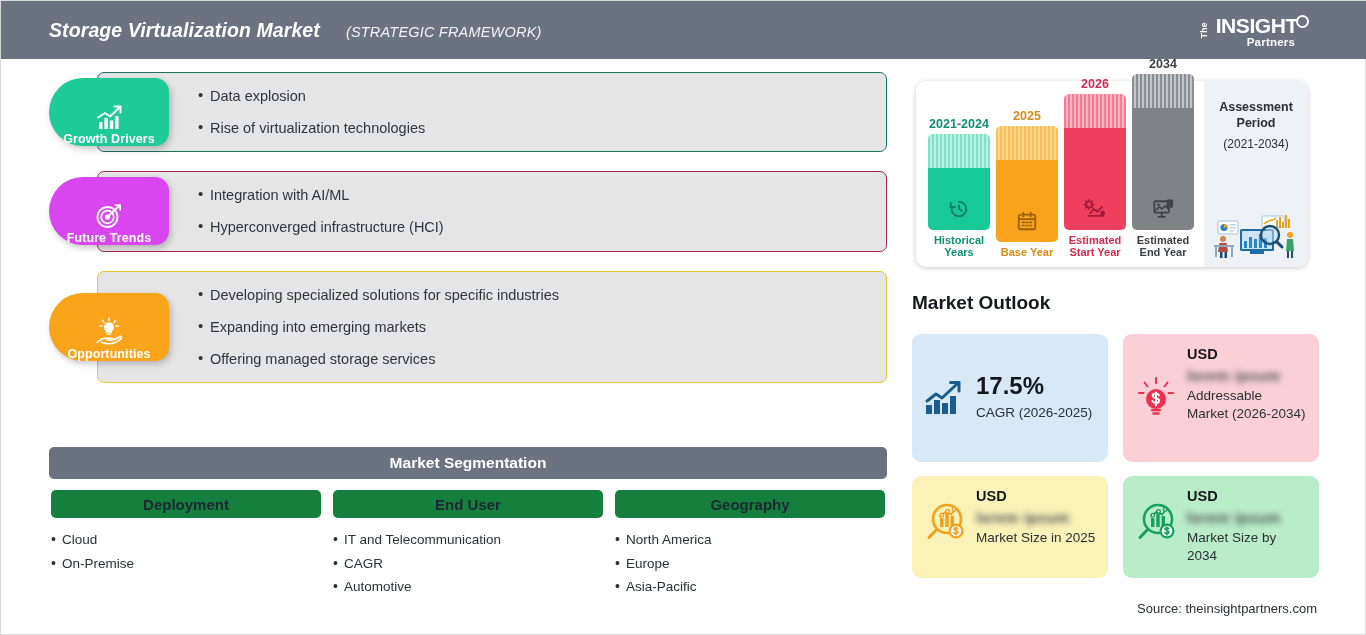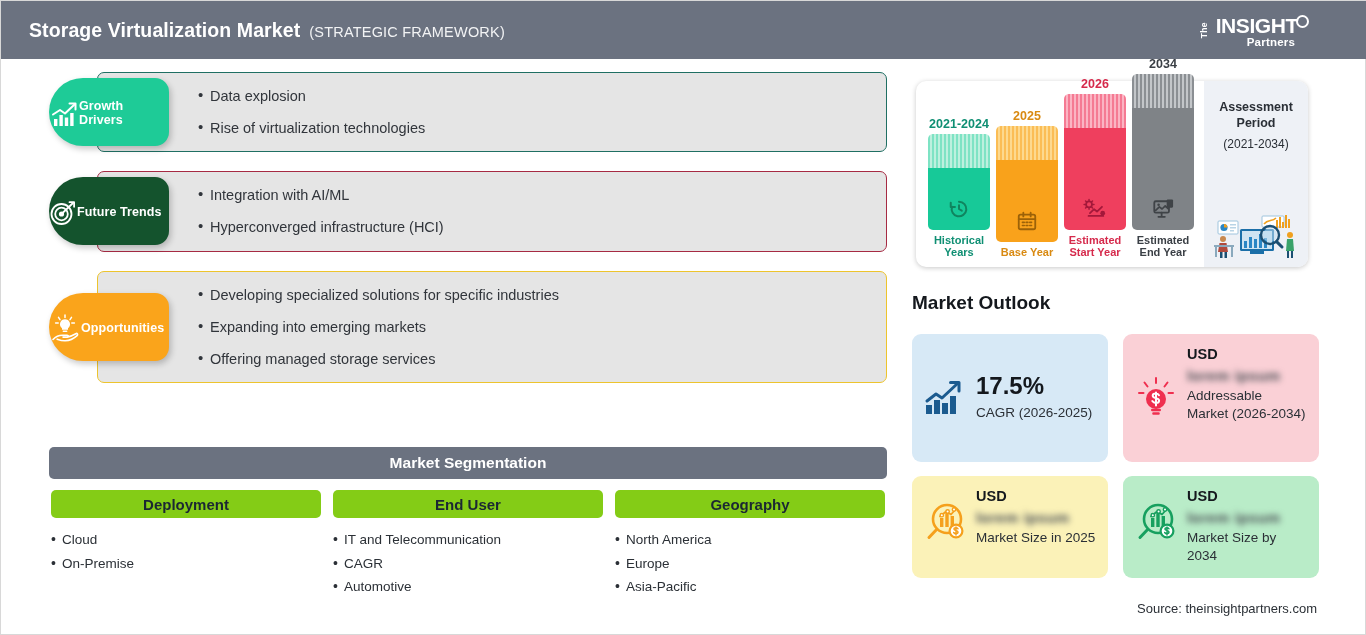--- a/index.html
+++ b/index.html
@@ -16,21 +16,21 @@
     border: 1px solid #d8d8d8;
   }
 
   
   .header {
     position: absolute; left: 0; top: 0;
     width: 1366px; height: 58px;
     background: #6b7280;
     display: flex; align-items: center;
   }
-  .header-title-wrap { margin-left: 28px; display: flex; align-items: baseline; gap: 9px; }
+  .header-title-wrap { margin-left: 48px; display: flex; align-items: baseline; gap: 26px; font-style: italic; }
   .header-title {
     color: #ffffff; font-size: 19.5px; font-weight: bold; letter-spacing: .1px;
   }
   .header-sub { color: #f2f3f4; font-size: 14.5px; font-weight: normal; letter-spacing: .2px; }
   .logo {
     position: absolute; right: 58px; top: 10px;
     width: 118px; height: 40px;
     color: #ffffff;
     display: flex; flex-direction: column; align-items: flex-end; justify-content: center;
   }
@@ -65,43 +65,43 @@
   .drv-list li:last-child { margin-bottom: 0; }
   .drv-list li::before {
     content: "\2022"; position: absolute; left: 0; top: -1px;
     color: #31353b; font-size: 15px;
   }
 
   .drv-badge {
     position: absolute; left: -48px; top: 50%; transform: translateY(-50%);
     width: 120px; height: 68px;
     border-radius: 34px 14px 14px 34px;
-    display: flex; align-items: center; justify-content: flex-start;
+    display: flex; flex-direction: column; align-items: center; justify-content: flex-end;
     box-shadow: 2px 3px 6px rgba(0,0,0,.22);
     color: #ffffff;
   }
   .drv-badge.green { background: #1ecb97; }
-  .drv-badge.red   { background: #14532d; }
+  .drv-badge.red   { background: #d946ef; }
   .drv-badge.amber { background: #faa41b; }
   .drv-badge .bicon { height: 30px; display: flex; align-items: flex-end; justify-content: center; }
   .drv-badge .blabel { font-size: 12.5px; font-weight: bold; margin-top: 2px; letter-spacing: .1px; }
 
   
   .seg-bar {
     position: absolute; left: 48px; top: 446px;
     width: 838px; height: 32px;
     background: #6b7280; border-radius: 5px;
     display: flex; align-items: center; justify-content: center;
     color: #ffffff; font-size: 15.5px; font-weight: bold;
   }
   .seg-cols { position: absolute; left: 44px; top: 489px; width: 846px; display: flex; }
   .seg-col { width: 282px; }
   .seg-head {
     height: 28px; margin: 0 6px;
-    background: #84cc16; border-radius: 5px;
+    background: #15803d; border-radius: 5px;
     display: flex; align-items: center; justify-content: center;
     font-size: 15px; font-weight: bold; color: #1b2733;
   }
   .seg-items { list-style: none; margin-top: 13px; padding-left: 6px; }
   .seg-items li {
     position: relative; padding-left: 11px; margin-bottom: 6px;
     font-size: 13.5px; color: #2b3036; line-height: 1.3;
   }
   .seg-items li::before {
     content: "\2022"; position: absolute; left: 0; top: -1px; font-size: 14px; color: #2b3036;

